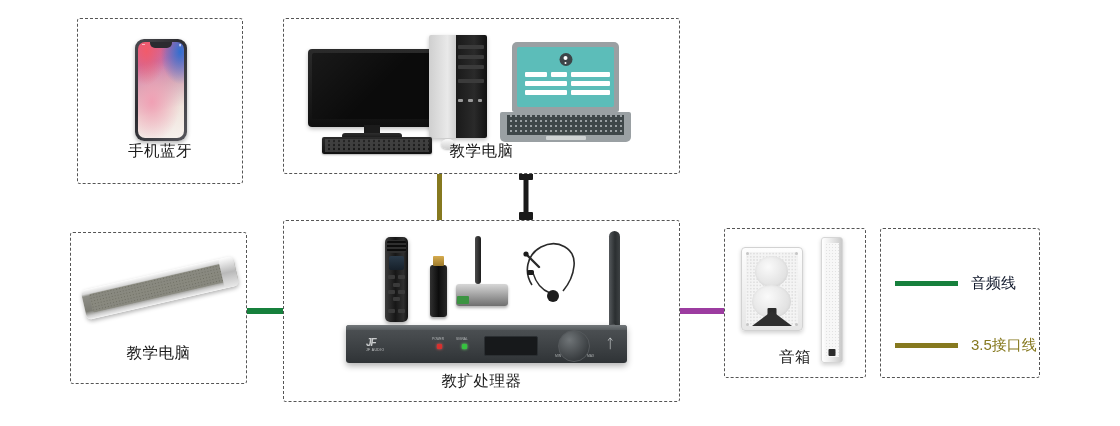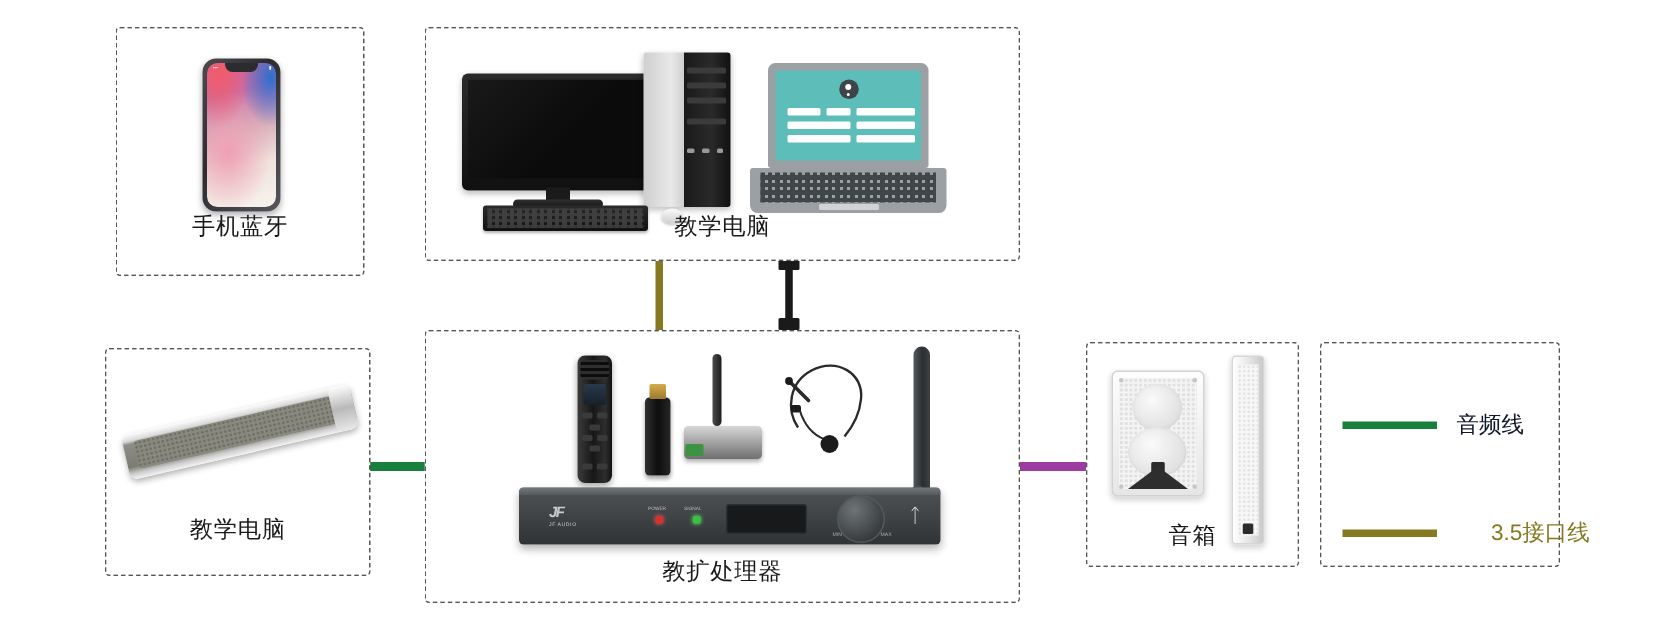--- a/index.html
+++ b/index.html
@@ -390,19 +390,19 @@
 
   <div class="box legend" style="left:880px;top:228px;width:160px;height:150px;">
 
     <div class="legend-row" style="top:44px;">
       <span class="legend-swatch" style="background:#16803c;"></span>
       <span class="legend-text" style="color:#0f172a;">音频线</span>
     </div>
 
 
 
-    <div class="legend-row" style="top:116px;gap:23px;">
+    <div class="legend-row" style="top:106px;">
       <span class="legend-swatch" style="background:#86791f;"></span>
       <span class="legend-text" style="color:#86791f;">3.5接口线</span>
     </div>
   </div>
 
 </div>
 
 </body></html>

